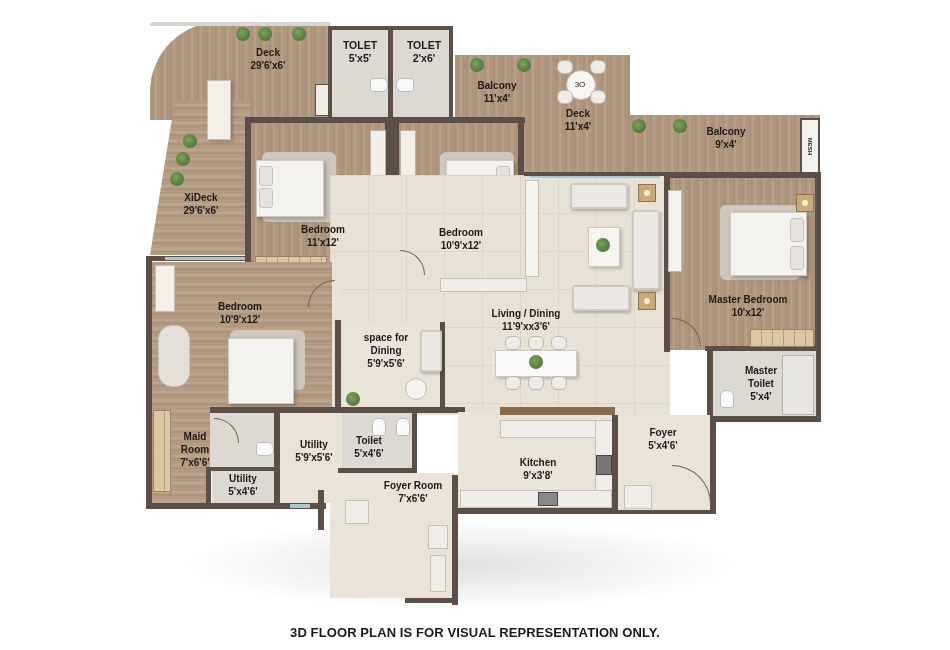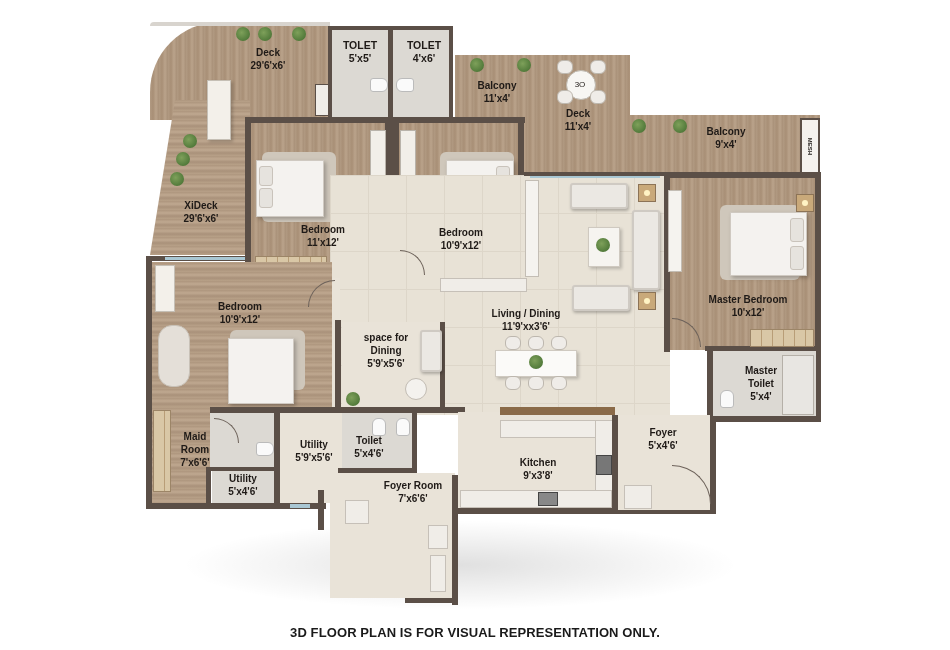--- a/index.html
+++ b/index.html
@@ -208,32 +208,32 @@
   <div class="chair" style="left:557px;top:90px;"></div>
   <div class="chair" style="left:590px;top:90px;"></div>
 
   <div class="label" style="left:268px;top:46px;">
     <span>Deck</span><span class="dim">29'6'x6'</span>
   </div>
   <div class="label" style="left:360px;top:39px;font-size:10.5px;">
     <span>TOLET</span><span class="dim">5'x5'</span>
   </div>
   <div class="label" style="left:424px;top:39px;font-size:10.5px;">
-    <span>TOLET</span><span class="dim">4'x6'</span>
+    <span>TOLET</span><span class="dim">2'x6'</span>
   </div>
   <div class="label" style="left:497px;top:79px;">
     <span>Balcony</span><span class="dim">11'x4'</span>
   </div>
   <div class="label" style="left:578px;top:107px;">
     <span>Deck</span><span class="dim">11'x4'</span>
   </div>
   <div class="label" style="left:726px;top:125px;">
     <span>Balcony</span><span class="dim">9'x4'</span>
   </div>
-  <div class="label" style="left:201px;top:199px;">
+  <div class="label" style="left:201px;top:191px;">
     <span>XiDeck</span><span class="dim">29'6'x6'</span>
   </div>
   <div class="label" style="left:323px;top:223px;">
     <span>Bedroom</span><span class="dim">11'x12'</span>
   </div>
   <div class="label" style="left:461px;top:226px;">
     <span>Bedroom</span><span class="dim">10'9'x12'</span>
   </div>
   <div class="label" style="left:240px;top:300px;">
     <span>Bedroom</span><span class="dim">10'9'x12'</span>

